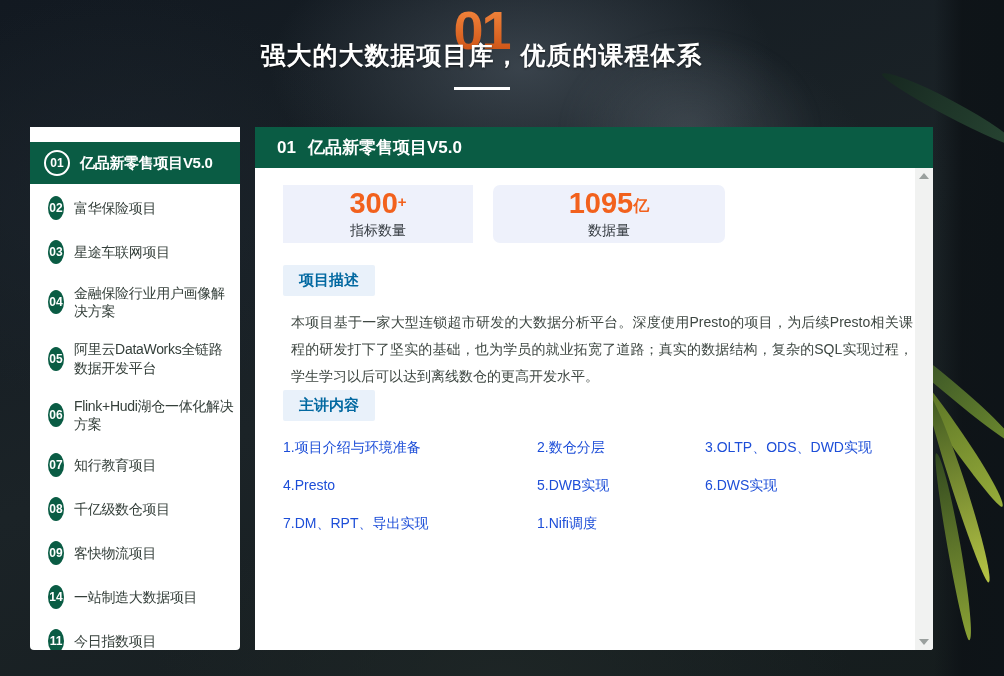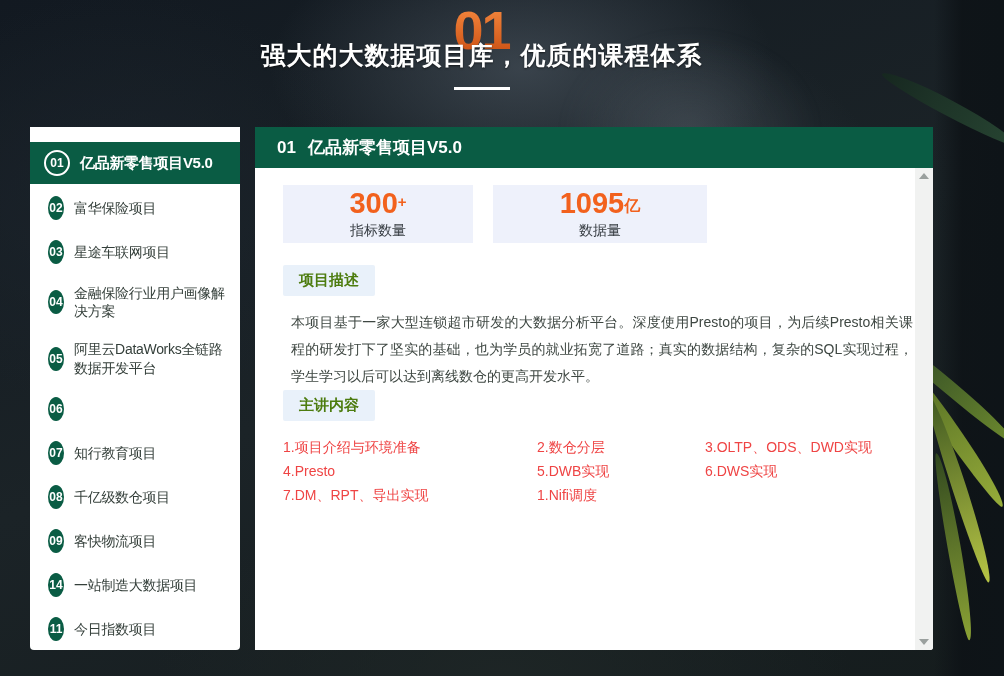--- a/index.html
+++ b/index.html
@@ -60,34 +60,34 @@
   .panel { position:absolute; left:255px; top:127px; width:678px; height:523px;
     background:#ffffff; border-radius:0 0 3px 3px; }
   .panel-header { height:41px; background:#0a5c44; color:#ffffff; display:flex;
     align-items:center; gap:12px; padding-left:22px; font-size:17px; font-weight:bold; }
   .panel-body { position:absolute; left:0; right:18px; top:41px; bottom:0;
     background:#ffffff; padding:17px 12px 0 28px; overflow:hidden; }
 
   .stats { display:flex; gap:20px; }
   .stat-box { width:190px; height:58px; background:#eef1fb; display:flex;
     flex-direction:column; align-items:center; justify-content:center; }
-  .stat-box:nth-child(2) { width:214px; }
+  .stat-box:nth-child(2) { width:232px;border-radius:7px; }
   .stat-value { color:#f2611d; font-weight:bold; font-size:29px; line-height:1; }
   .stat-suffix { font-size:15px; font-weight:bold; vertical-align:6px; }
   .stat-box:nth-child(2) .stat-suffix { font-size:16px; vertical-align:2px; }
   .stat-label { font-size:14px; color:#363c42; margin-top:4px; }
 
-  .section-label { display:inline-block; background:#e9f1fa; color:#4d7c0f;
+  .section-label { display:inline-block; background:#e9f1fa; color:#0369a1;
     font-size:15px; font-weight:bold; padding:6px 16px; border-radius:2px; }
   .label-desc { margin-top:22px; }
   .label-topics { }
   .desc-text { margin-top:13px; width:622px; font-size:14px; line-height:27px;
     color:#3e4742; text-align:justify;margin-left:8px; }
   .topics { margin-top:18px; display:grid; grid-template-columns:254px 168px 1fr;
-    row-gap:6px; font-size:14px; color:#ef4444; }
+    row-gap:20px; font-size:14px; color:#1d4ed8; }
 
   
   .scrollbar { position:absolute; right:0; top:41px; bottom:0; width:18px;
     background:#f1f2f1; display:flex; flex-direction:column; justify-content:space-between;
     align-items:center; padding:5px 0; border-radius:0 0 3px 0; }
   .scroll-arrow { width:0; height:0; border-left:5px solid transparent;
     border-right:5px solid transparent; cursor:pointer; }
   .scroll-up { border-bottom:6px solid #9aa09e; }
   .scroll-down { border-top:6px solid #9aa09e; }
 </style>
@@ -125,20 +125,21 @@
     <div class="side-item">
       <span class="side-badge">04</span>
       <span class="side-label">金融保险行业用户画像解决方案</span>
     </div>
     <div class="side-item">
       <span class="side-badge">05</span>
       <span class="side-label">阿里云DataWorks全链路数据开发平台</span>
     </div>
     <div class="side-item">
       <span class="side-badge">06</span>
+      <span class="side-label">Flink+Hudi湖仓一体化解决方案</span>
     </div>
     <div class="side-item">
       <span class="side-badge">07</span>
       <span class="side-label">知行教育项目</span>
     </div>
     <div class="side-item">
       <span class="side-badge">08</span>
       <span class="side-label">千亿级数仓项目</span>
     </div>
     <div class="side-item">

